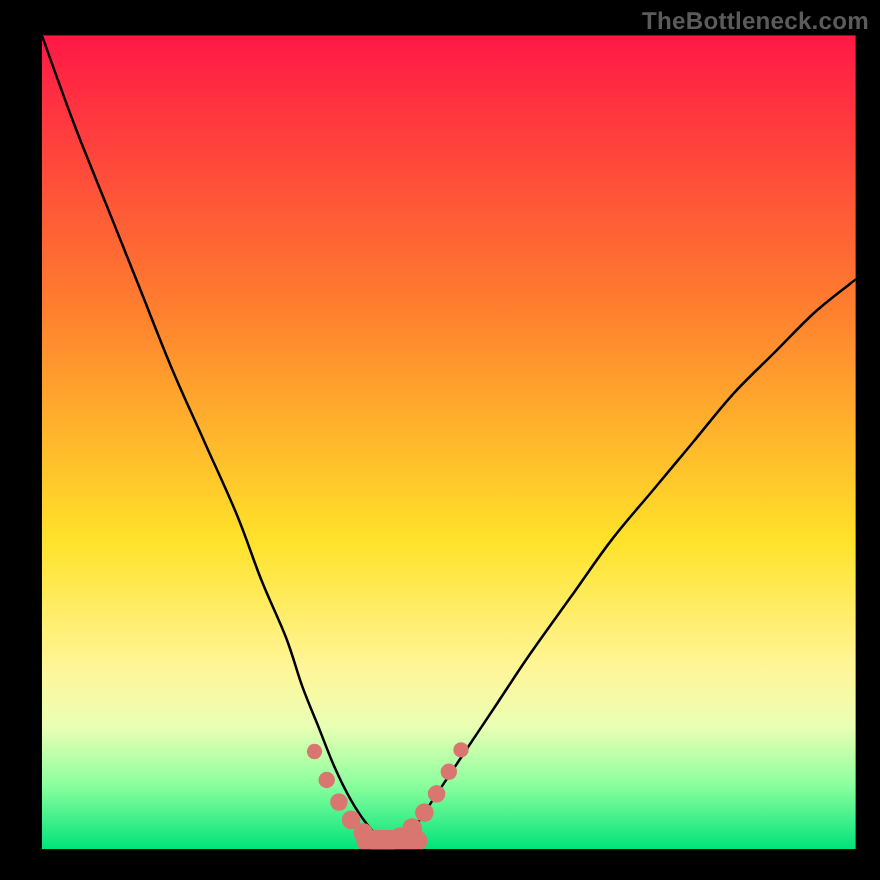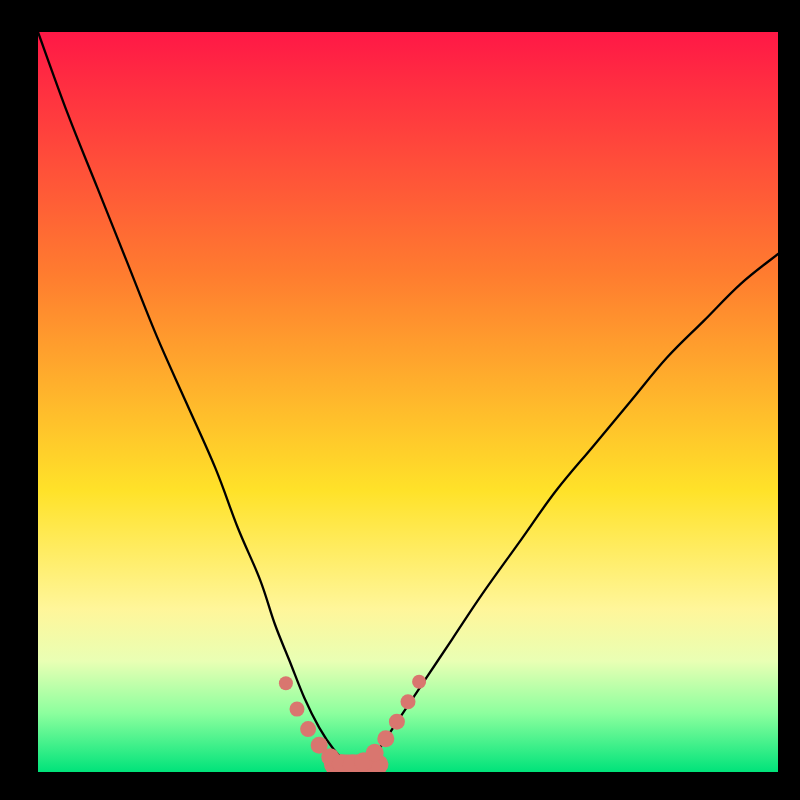--- a/index.html
+++ b/index.html
@@ -35,20 +35,21 @@
     height: 740px;
   }
   .plot svg {
     display: block;
   }
 </style>
 </head>
 <body>
 
 <div class="container">
+  <div class="watermark">TheBottleneck.com</div>
   <div class="plot">
     <svg id="chart-svg" width="740" height="740" viewBox="0 0 740 740">
       <defs>
         <linearGradient id="bg-grad" x1="0" y1="0" x2="0" y2="1">
             <stop offset="0%" stop-color="#ff1846"></stop>
             <stop offset="33%" stop-color="#ff7d2f"></stop>
             <stop offset="62%" stop-color="#ffe229"></stop>
             <stop offset="78%" stop-color="#fff69a"></stop>
             <stop offset="85%" stop-color="#e9ffb4"></stop>
             <stop offset="92%" stop-color="#8dff9e"></stop>

